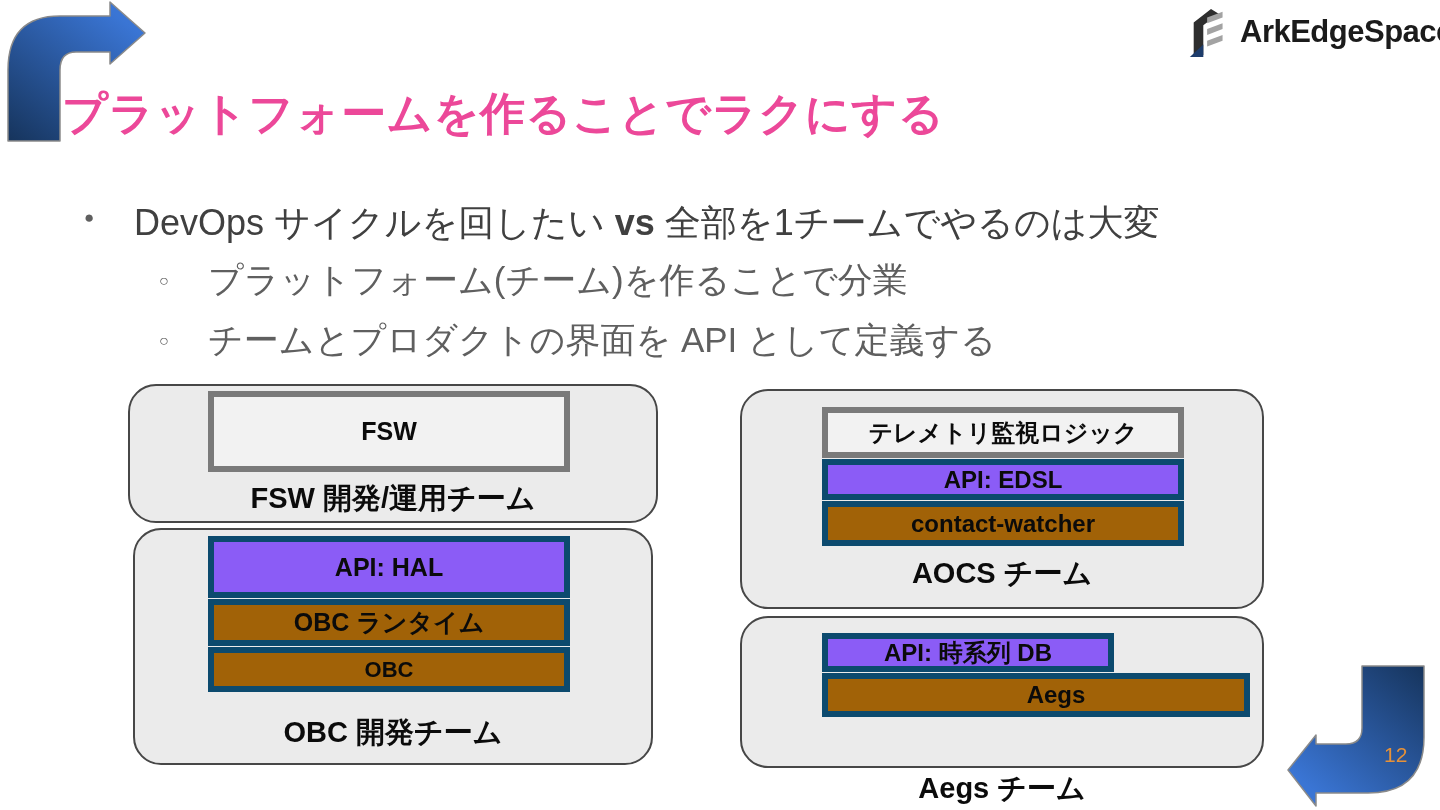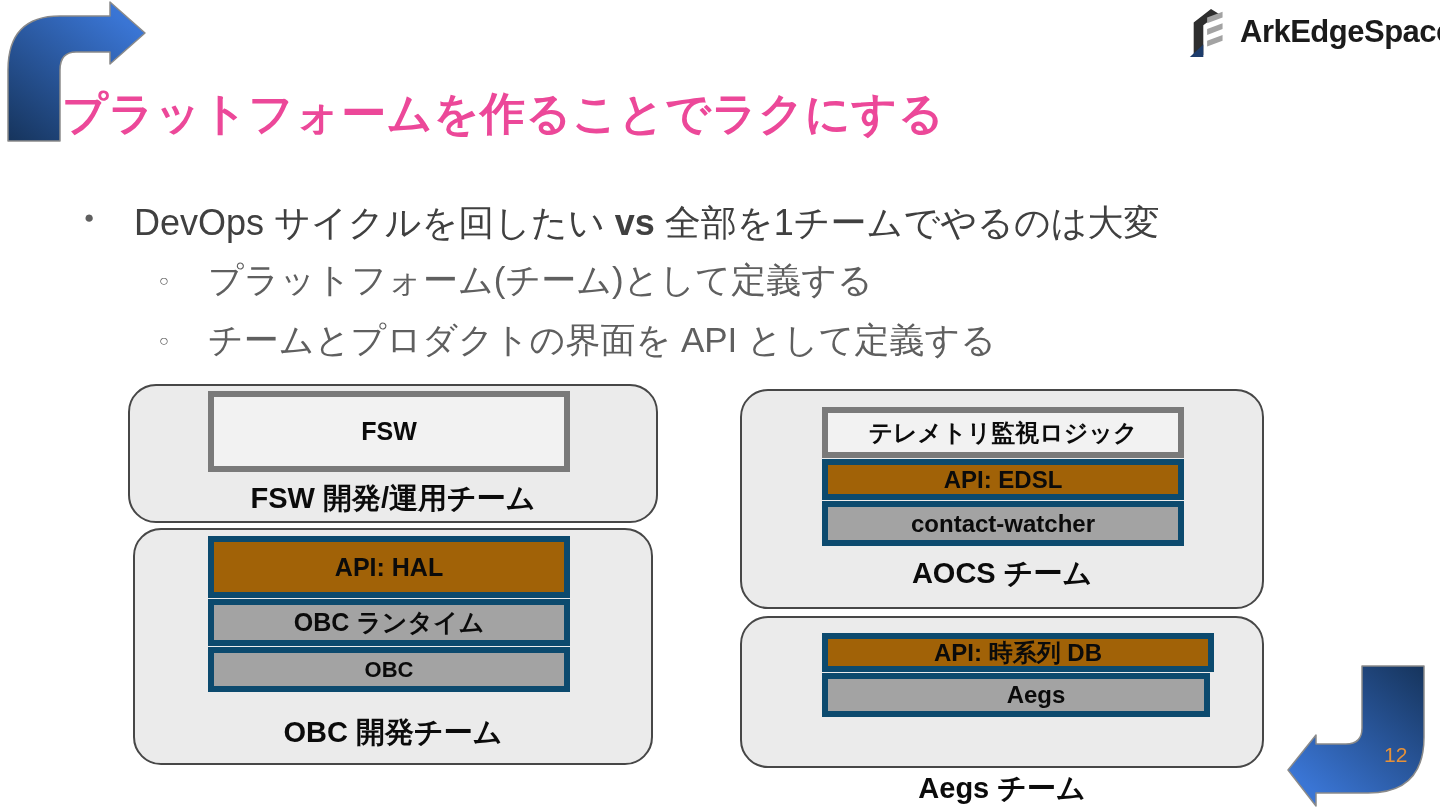--- a/index.html
+++ b/index.html
@@ -48,35 +48,35 @@
   .aegs-team { left: 740px; top: 616px; width: 524px; height: 152px; }
 
   
   .inner-box {
     display: flex; flex-direction: column;
     align-items: center; justify-content: center;
     font-weight: 700; color: #0b0b0b; text-align: center;
     border: 6px solid #0c4a6e;
   }
   .box-light  { background: #f2f2f2; border-color: #7a7a7a; }
-  .box-orange { background: #a16207; }
-  .box-green  { background: #a3a3a3; }
+  .box-orange { background: #8b5cf6; }
+  .box-green  { background: #a16207; }
 
   .fsw-box        { left: 208px; top: 391px; width: 362px; height: 81px; font-size: 25px; }
   .api-hal-box    { left: 208px; top: 536px; width: 362px; height: 62px; font-size: 25px; line-height: 1.15; }
   .api-hal-box .sub { font-size: 18px; }
   .obc-runtime-box{ left: 208px; top: 599px; width: 362px; height: 47px; font-size: 25px; }
   .obc-box        { left: 208px; top: 647px; width: 362px; height: 45px; font-size: 22px; }
 
   .telemetry-box  { left: 822px; top: 407px; width: 362px; height: 51px; font-size: 24px; }
   .api-edsl-box   { left: 822px; top: 459px; width: 362px; height: 41px; font-size: 24px; }
   .contact-box    { left: 822px; top: 501px; width: 362px; height: 45px; font-size: 24px; }
 
-  .api-tsdb-box   { left: 822px; top: 633px; width: 392px; height: 39px; font-size: 24px; }
-  .aegs-box       { left: 822px; top: 673px; width: 388px; height: 44px; font-size: 24px; padding-left: 40px; }
+  .api-tsdb-box   { left: 822px; top: 633px; width: 292px; height: 39px; font-size: 24px; }
+  .aegs-box       { left: 822px; top: 673px; width: 428px; height: 44px; font-size: 24px; padding-left: 40px; }
 
   
   .team-label {
     font-size: 29px; font-weight: 700; color: #0b0b0b;
     text-align: center; white-space: nowrap;
   }
   .fsw-label  { left: 128px; top: 479px; width: 530px; }
   .obc-label  { left: 133px; top: 713px; width: 520px; }
   .aocs-label { left: 740px; top: 554px; width: 524px; }
   .aegs-label { left: 740px; top: 721px; width: 524px; margin-top: 48px; }
@@ -113,21 +113,21 @@
   </svg>
   <span class="logo-text">ArkEdgeSpace</span>
 </div>
 
 <div class="abs slide-title">プラットフォームを作ることでラクにする</div>
 
 <span class="abs bullet-marker b1-marker">●</span>
 <div class="abs b1-text"><span>DevOps サイクルを回したい </span><span class="vs">vs</span><span> 全部を1チームでやるのは大変</span></div>
 
 <span class="abs bullet-marker s-marker s1-marker">○</span>
-<div class="abs s-text s1-text">プラットフォーム(チーム)として定義する</div>
+<div class="abs s-text s1-text">プラットフォーム(チーム)を作ることで分業</div>
 
 <span class="abs bullet-marker s-marker s2-marker">○</span>
 <div class="abs s-text s2-text">チームとプロダクトの界面を API として定義する</div>
 
 <div class="abs team-box fsw-team"></div>
 <div class="abs inner-box box-light fsw-box">
   <span>FSW</span>
 </div>
 <div class="abs team-label fsw-label">FSW 開発/運用チーム</div>
 

